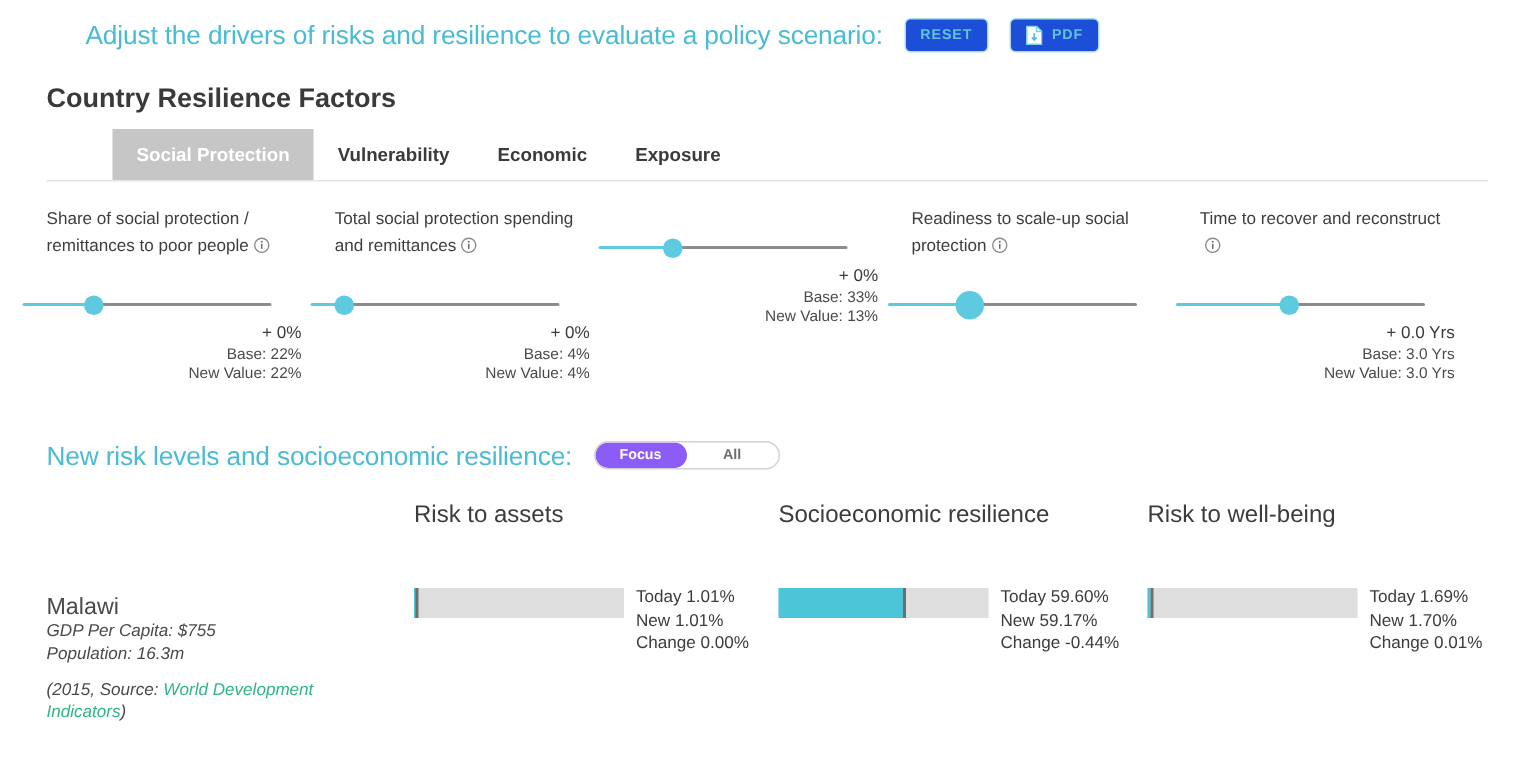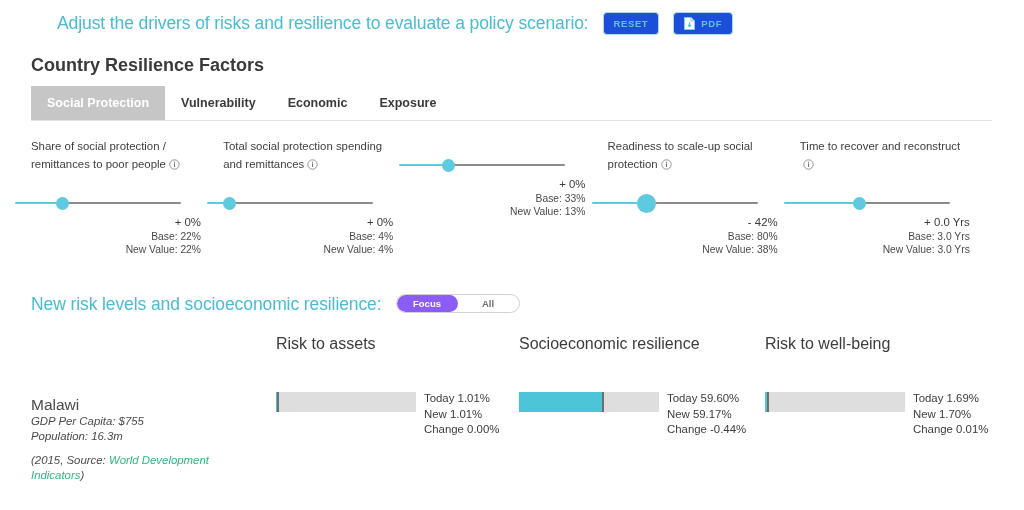--- a/index.html
+++ b/index.html
@@ -27,21 +27,21 @@
   .pdf-ic { display: inline-block; width: 11px; height: 13px; }
 
   
   .sec-label { position: absolute; left: 31px; top: 55px; font-size: 18px; font-weight: bold; color: #3a3a3a; }
 
   
   .tabs { position: absolute; left: 31px; top: 87px; width: 961px; display: flex; align-items: flex-end;
           border-bottom: 1px solid #e4e4e4; height: 34px; }
   .tab { font-size: 12.5px; font-weight: bold; color: #3a3a3a; padding: 0 16px; height: 34px;
          display: flex; align-items: center; cursor: pointer; background: transparent; }
-  .tab.active { background: #c6c6c6; color: #ffffff; }
+  .tab.active { background: #c6c6c6; color: #ffffff; margin-left: 44px; }
 
   
   .sliders { position: absolute; left: 31px; top: 137px; width: 961px; display: flex; }
   .scol { width: 195px; margin-right: 0px; }
   .scol-label { font-size: 11.4px; line-height: 18px; color: #3e3e3e; width: 170px; }
   .info-ic { display: inline-block; vertical-align: -2px; margin-left: 3px; }
   .slider-wrap { margin-top: 21px; position: relative; height: 14px; }
   .track { position: absolute; top: 6px; left: 6px; width: 144px; height: 2px; background: #8c8c8c; border-radius: 1px; }
   .track-fill { position: absolute; top: 6px; left: 6px; height: 2px; background: #5ecae0; border-radius: 1px; }
   .thumb { position: absolute; top: 0px; background: #5ecae0; border-radius: 50%; }
@@ -157,25 +157,20 @@
         <div class="scol-label"><span>Readiness to scale-up social protection</span><span class="info-ic"><svg width="11" height="11" viewBox="0 0 11 11">
               <circle cx="5.5" cy="5.5" r="4.7" fill="none" stroke="#8a8a8a" stroke-width="0.9"></circle>
               <circle cx="5.5" cy="3.2" r="0.65" fill="#6e6e6e"></circle>
               <rect x="5.0" y="4.5" width="1" height="3.4" fill="#6e6e6e"></rect>
             </svg></span></div>
         <div class="slider-wrap">
           <div class="track"></div>
           <div class="track-fill" style="left:-16px;width:55.120000000000005px"></div>
           <div class="thumb" style="width:19px;height:19px;left:29.620000000000005px;top:-2.5px"></div>
         </div>
-        <div class="svals">
-          <div class="big">- 42%</div>
-          <div>Base: 80%</div>
-          <div>New Value: 38%</div>
-        </div>
       </div>
       <div class="scol">
         <div class="scol-label"><span>Time to recover and reconstruct</span><span class="info-ic"><svg width="11" height="11" viewBox="0 0 11 11">
               <circle cx="5.5" cy="5.5" r="4.7" fill="none" stroke="#8a8a8a" stroke-width="0.9"></circle>
               <circle cx="5.5" cy="3.2" r="0.65" fill="#6e6e6e"></circle>
               <rect x="5.0" y="4.5" width="1" height="3.4" fill="#6e6e6e"></rect>
             </svg></span></div>
         <div class="slider-wrap">
           <div class="track"></div>
           <div class="track-fill" style="left:-16px;width:75.28px"></div>

